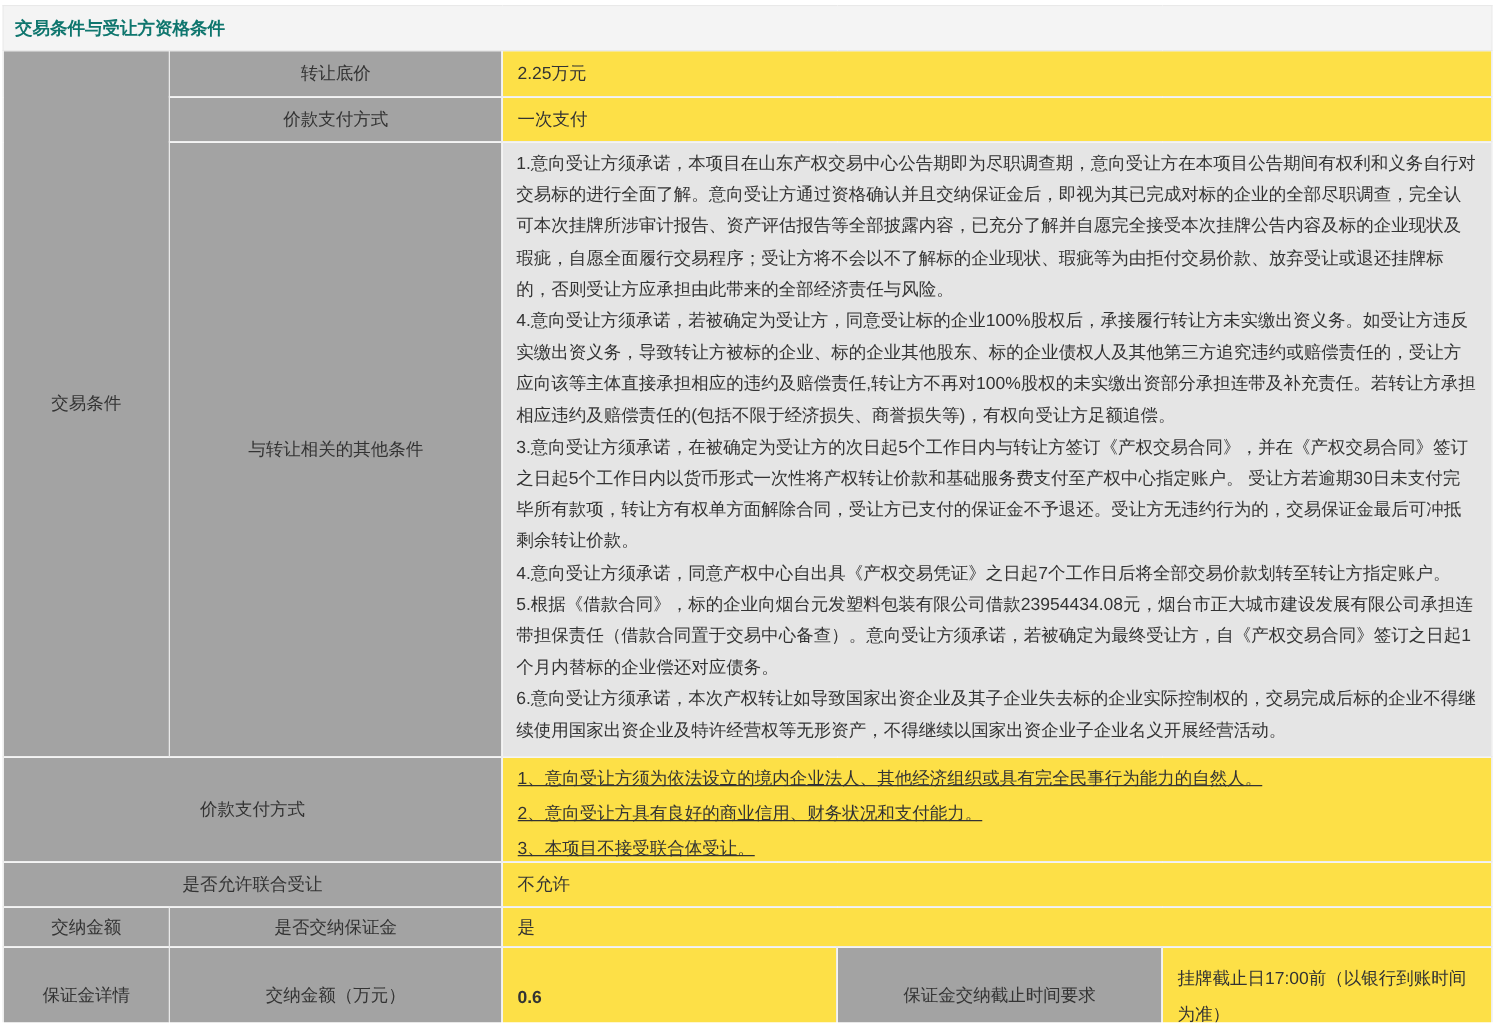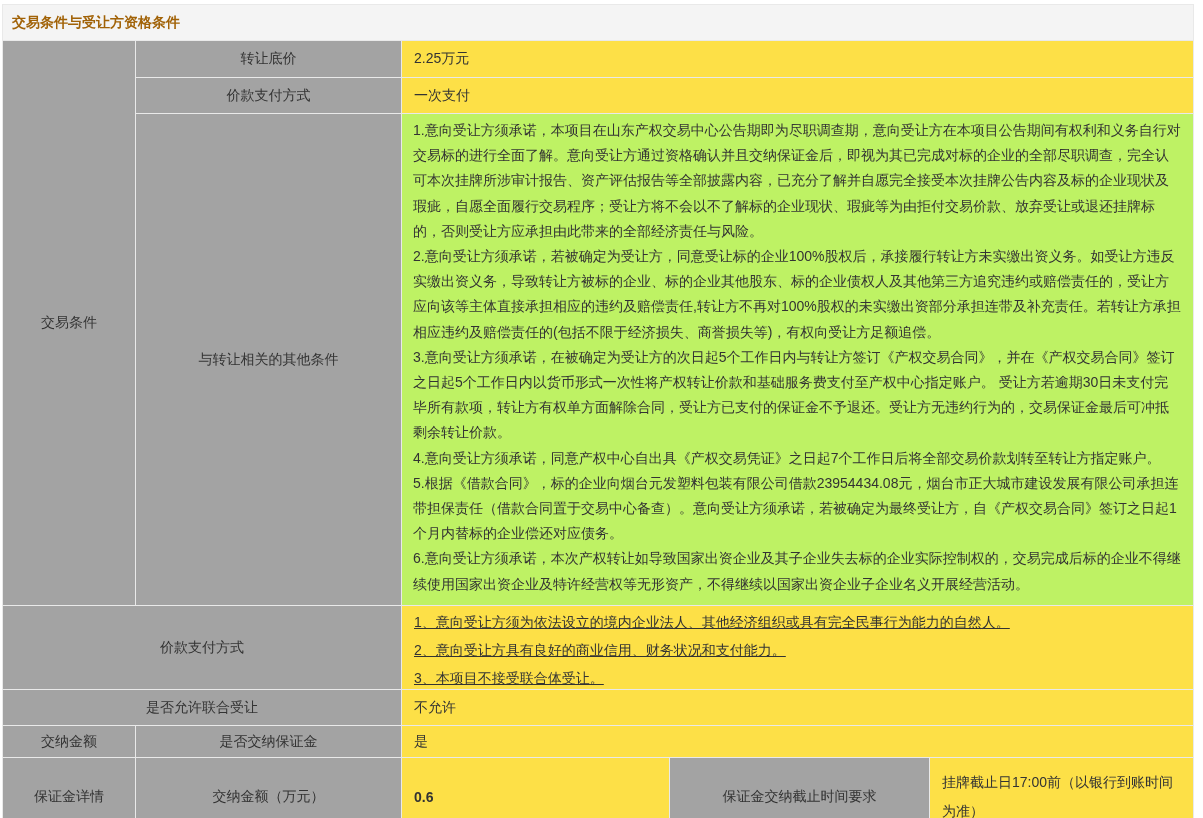--- a/index.html
+++ b/index.html
@@ -7,32 +7,32 @@
     position:relative; width:1203px; height:818px; overflow:hidden;
     background:#ffffff; color:#333333;
     font-family:"Liberation Sans","DejaVu Sans",sans-serif; font-size:14px;
   }
   table.cond {
     position:absolute; left:2px; top:4px; width:1191px;
     border-collapse:collapse; table-layout:fixed; font-size:14px;
   }
   table.cond td { border:1px solid #e9e9e9; overflow:hidden; }
   td.hdr {
-    background:#f4f4f4; font-weight:bold; color:#a16207;
+    background:#f4f4f4; font-weight:bold; color:#0f766e;
     text-align:left; padding:0 0 0 9px; height:35px; vertical-align:middle;
   }
   td.lbl {
     background:#a3a3a3; text-align:center; vertical-align:middle;
     color:#333333; padding:0 6px; font-weight:normal;
   }
   td.val {
     background:#fde047; text-align:left; vertical-align:middle;
     padding:0 12px; color:#333333;
   }
-  td.val-long { background:#bef264; vertical-align:middle; padding:2px 11px; }
+  td.val-long { background:#e5e5e5; vertical-align:middle; padding:2px 11px; }
   .long-wrap { height:483px; overflow:hidden; line-height:25.2px; }
   .long-wrap .para { margin:0; }
   .qual-wrap { height:80px; overflow:hidden; line-height:28px;text-decoration:underline; }
   .bold-val { font-weight:bold; }
   .deadline-cell { line-height:29px; padding:6px 12px; vertical-align:middle; }
   tr.h-r1 > td.lbl, tr.h-r1 > td.val { height:36px; }
   tr.h-r2 > td { height:35px; }
   tr.h-r3 > td { height:487px; }
   tr.h-r4 > td { height:83px; }
   tr.h-r5 > td { height:35px;font-family:Liberation Serif, serif; }
@@ -66,21 +66,21 @@
     <tr class="h-r2">
       <td class="lbl">价款支付方式</td>
       <td class="val" colspan="3">一次支付</td>
     </tr>
 
     <tr class="h-r3">
       <td class="lbl">与转让相关的其他条件</td>
       <td class="val val-long" colspan="3">
         <div class="long-wrap">
           <p class="para">1.意向受让方须承诺，本项目在山东产权交易中心公告期即为尽职调查期，意向受让方在本项目公告期间有权利和义务自行对交易标的进行全面了解。意向受让方通过资格确认并且交纳保证金后，即视为其已完成对标的企业的全部尽职调查，完全认可本次挂牌所涉审计报告、资产评估报告等全部披露内容，已充分了解并自愿完全接受本次挂牌公告内容及标的企业现状及瑕疵，自愿全面履行交易程序；受让方将不会以不了解标的企业现状、瑕疵等为由拒付交易价款、放弃受让或退还挂牌标的，否则受让方应承担由此带来的全部经济责任与风险。</p>
-          <p class="para">2.意向受让方须承诺，若被确定为受让方，同意受让标的企业100%股权后，承接履行转让方未实缴出资义务。如受让方违反实缴出资义务，导致转让方被标的企业、标的企业其他股东、标的企业债权人及其他第三方追究违约或赔偿责任的，受让方应向该等主体直接承担相应的违约及赔偿责任,转让方不再对100%股权的未实缴出资部分承担连带及补充责任。若转让方承担相应违约及赔偿责任的(包括不限于经济损失、商誉损失等)，有权向受让方足额追偿。</p>
+          <p class="para">4.意向受让方须承诺，若被确定为受让方，同意受让标的企业100%股权后，承接履行转让方未实缴出资义务。如受让方违反实缴出资义务，导致转让方被标的企业、标的企业其他股东、标的企业债权人及其他第三方追究违约或赔偿责任的，受让方应向该等主体直接承担相应的违约及赔偿责任,转让方不再对100%股权的未实缴出资部分承担连带及补充责任。若转让方承担相应违约及赔偿责任的(包括不限于经济损失、商誉损失等)，有权向受让方足额追偿。</p>
           <p class="para">3.意向受让方须承诺，在被确定为受让方的次日起5个工作日内与转让方签订《产权交易合同》，并在《产权交易合同》签订之日起5个工作日内以货币形式一次性将产权转让价款和基础服务费支付至产权中心指定账户。 受让方若逾期30日未支付完毕所有款项，转让方有权单方面解除合同，受让方已支付的保证金不予退还。受让方无违约行为的，交易保证金最后可冲抵剩余转让价款。</p>
           <p class="para">4.意向受让方须承诺，同意产权中心自出具《产权交易凭证》之日起7个工作日后将全部交易价款划转至转让方指定账户。</p>
           <p class="para">5.根据《借款合同》，标的企业向烟台元发塑料包装有限公司借款23954434.08元，烟台市正大城市建设发展有限公司承担连带担保责任（借款合同置于交易中心备查）。意向受让方须承诺，若被确定为最终受让方，自《产权交易合同》签订之日起1个月内替标的企业偿还对应债务。</p>
           <p class="para">6.意向受让方须承诺，本次产权转让如导致国家出资企业及其子企业失去标的企业实际控制权的，交易完成后标的企业不得继续使用国家出资企业及特许经营权等无形资产，不得继续以国家出资企业子企业名义开展经营活动。</p>
         </div>
       </td>
     </tr>
 
     <tr class="h-r4">
       <td class="lbl" colspan="2">价款支付方式</td>

